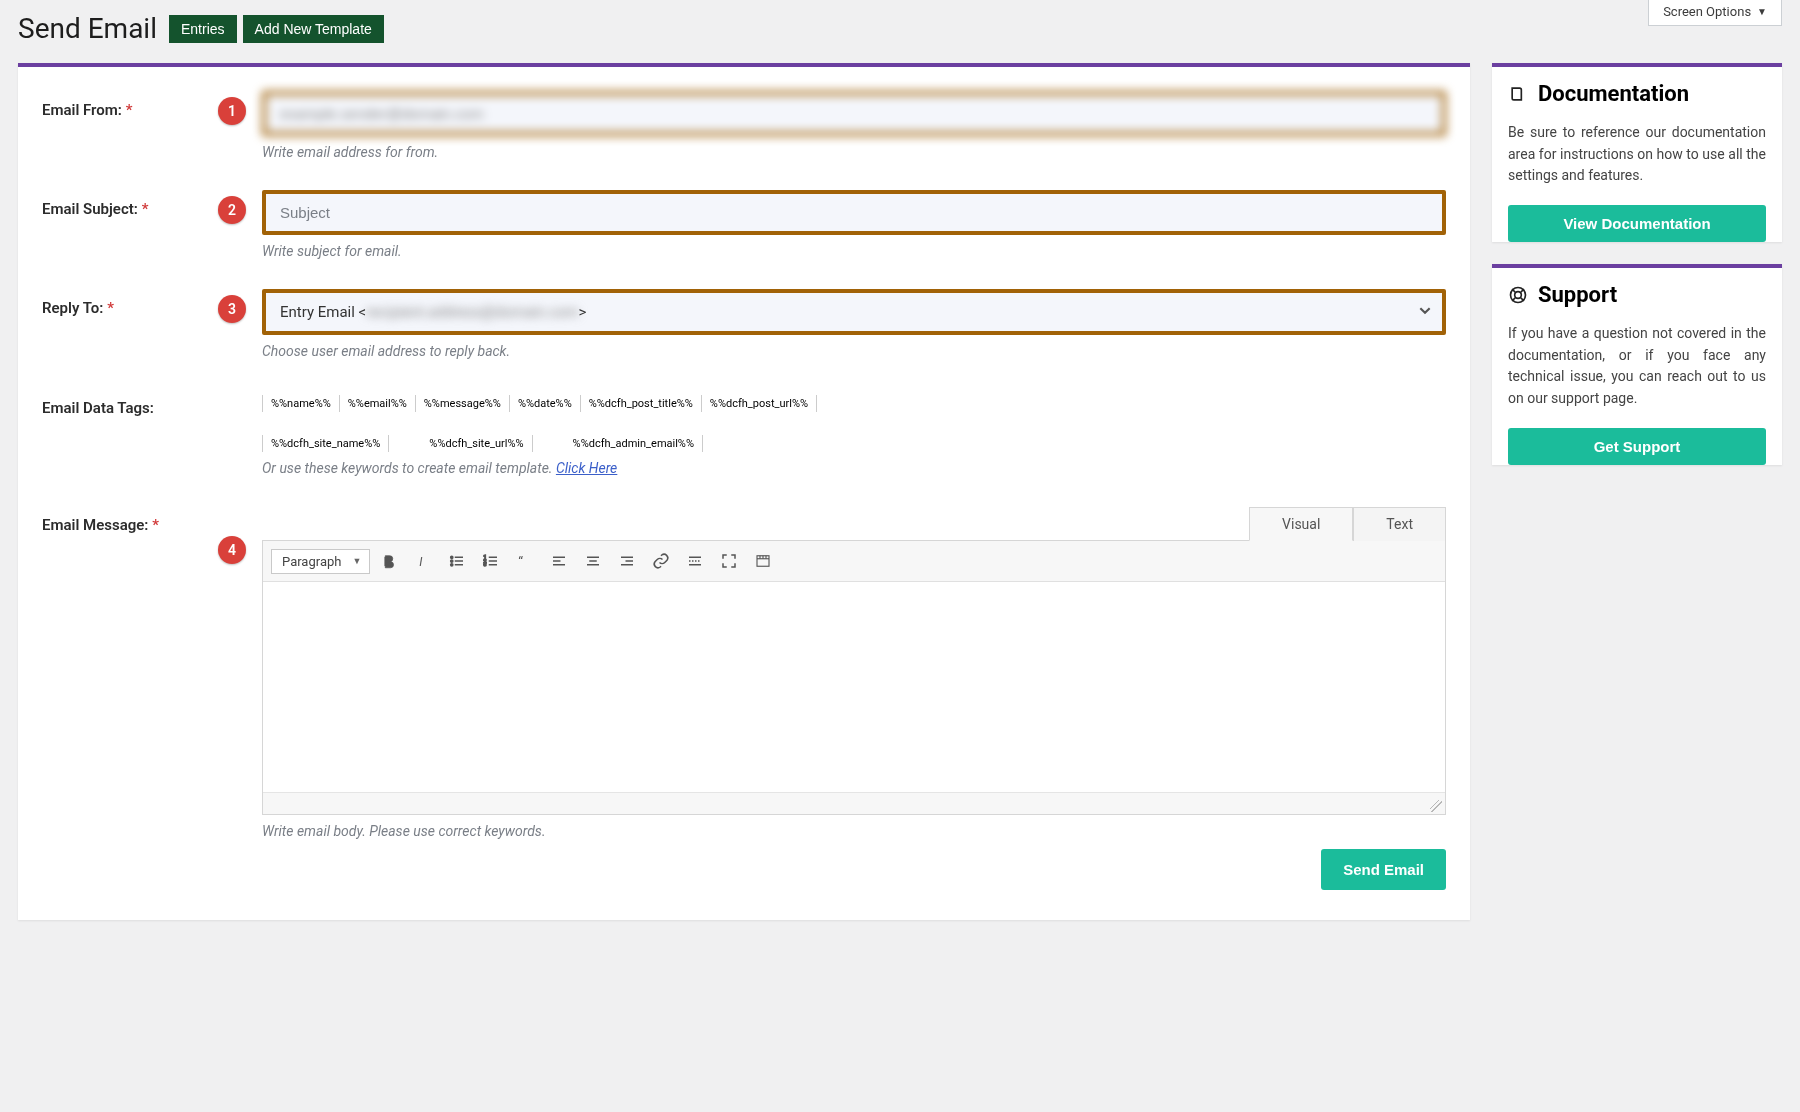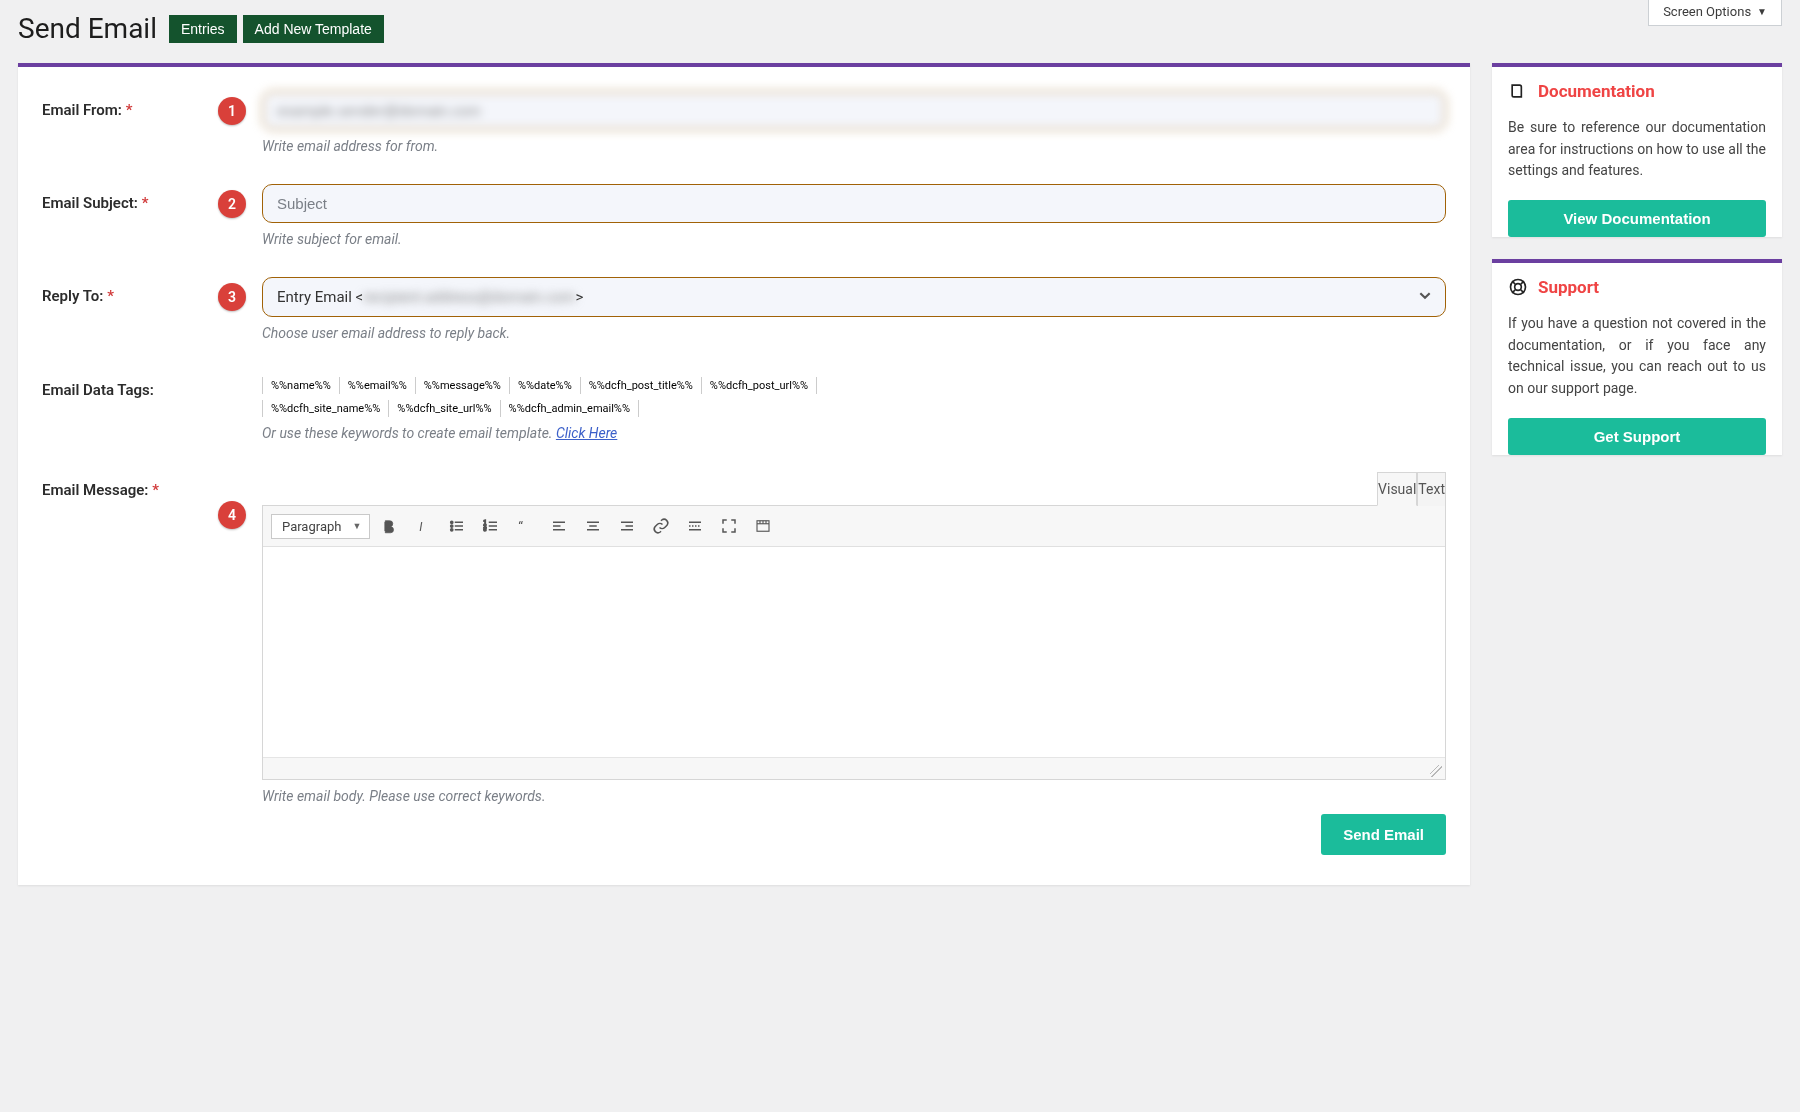--- a/index.html
+++ b/index.html
@@ -86,22 +86,22 @@
     align-items: center;
     justify-content: center;
     font-size: 14px;
     font-weight: 600;
     box-shadow: 0 1px 2px rgba(0,0,0,.25);
   }
   .field-col { flex: 1; }
   .text-input, .select-input {
     width: 100%;
     background: #f4f6fb;
-    border: 1px solid #a16207;
-    border-radius: 10px;
+    border: 4px solid #a16207;
+    border-radius: 2px;
     padding: 10px 14px;
     font-size: 15px;
     color: #333;
   }
   .text-input::placeholder { color: #7a7f87; }
   .select-wrap { position: relative; }
   .select-chev {
     position: absolute;
     right: 14px; top: 50%;
     transform: translateY(-50%);
@@ -124,21 +124,21 @@
     border-right: 1px solid #ccc;
   }
   .tag-item.lead { border-left: 1px solid #ccc; }
   .editor-wrap { flex: 1; }
   .editor-tabs {
     display: flex;
     justify-content: flex-end;
     gap: 0;
   }
   .editor-tab {
-    padding: 8px 0;
+    padding: 8px 32px;
     font-size: 14px;
     color: #555;
     background: #f4f4f4;
     border: 1px solid #d6d6d6;
     border-bottom: none;
     cursor: pointer;
     position: relative;
     top: 1px;
   }
   .editor-tab.active {
@@ -197,21 +197,21 @@
     padding: 12px 22px;
     font-size: 15px;
     font-weight: 600;
     border-radius: 3px;
     cursor: pointer;
   }
   .side-panel { margin-bottom: 22px; }
   .side-head {
     display: flex; align-items: center; gap: 10px;
     padding: 14px 16px 6px 16px;
-    font-size: 17px; font-weight: 700; color: #ef4444;
+    font-size: 22px; font-weight: 700; color: #000000;
   }
   .side-body {
     padding: 10px 16px 18px 16px;
     font-size: 14px;
     color: #444;
     text-align: justify;
     line-height: 1.55;
   }
   .side-btn {
     display: block;
@@ -301,21 +301,21 @@
           <div class="badge-col"></div>
           <div class="tags-col">
             <div class="tag-list">
               <span class="tag-item lead">%%name%%</span>
               <span class="tag-item">%%email%%</span>
               <span class="tag-item">%%message%%</span>
               <span class="tag-item">%%date%%</span>
               <span class="tag-item">%%dcfh_post_title%%</span>
               <span class="tag-item">%%dcfh_post_url%%</span>
             </div>
-            <div class="tag-list" style="margin-top:6px;">
+            <div class="tag-list" style="margin-top:23px;gap:32px;">
               <span class="tag-item lead">%%dcfh_site_name%%</span>
               <span class="tag-item">%%dcfh_site_url%%</span>
               <span class="tag-item">%%dcfh_admin_email%%</span>
             </div>
             <div class="hint">
               <span>Or use these keywords to create email template. </span><a href="#">Click Here</a>
             </div>
           </div>
         </div>
 

